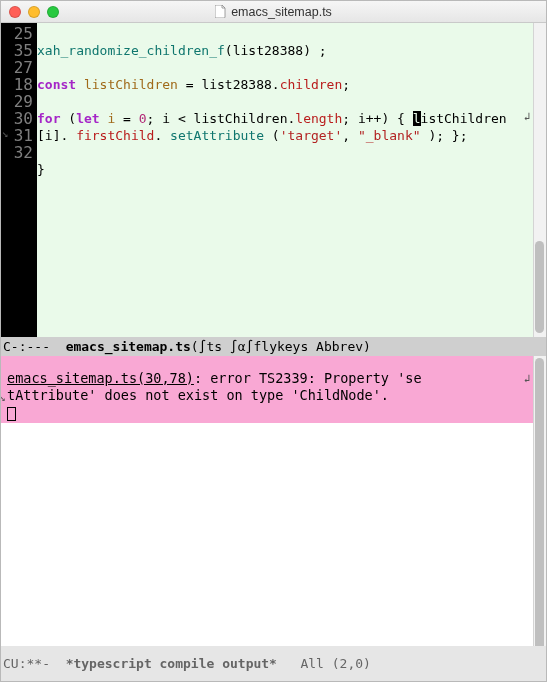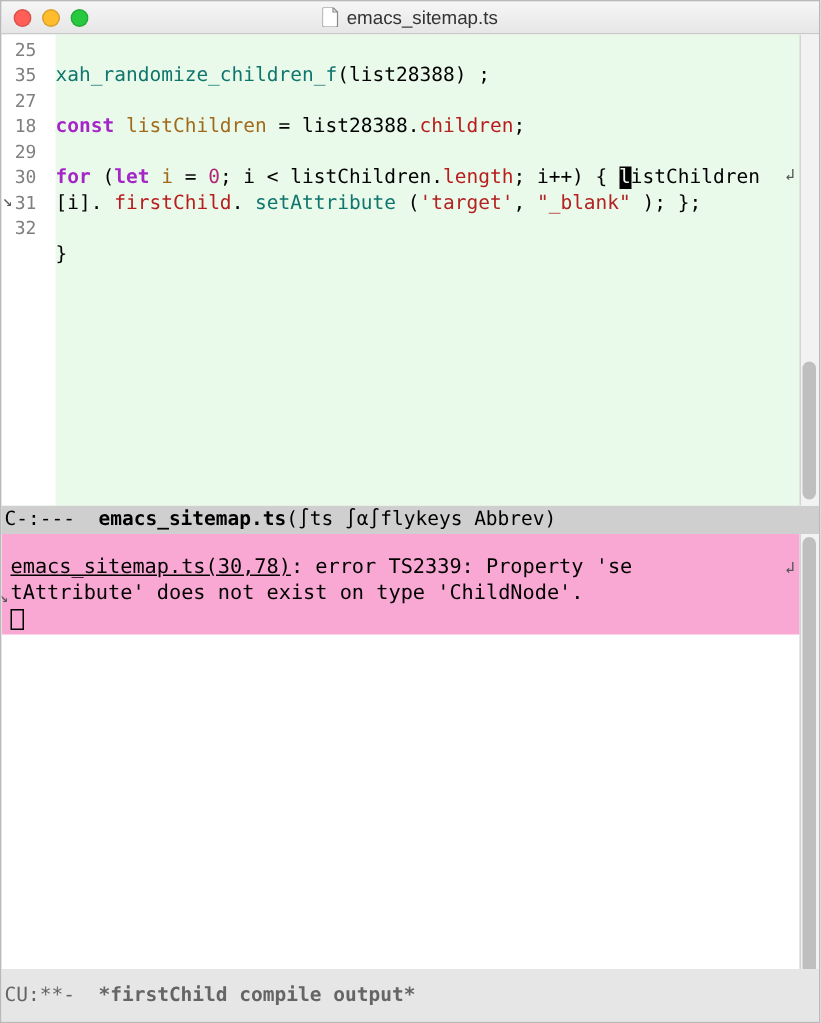--- a/index.html
+++ b/index.html
@@ -13,21 +13,21 @@
   .tl-max { background:#28c940; }
   .title-center { position:absolute; left:0; right:0; text-align:center; font-size:12.5px; color:#333; display:flex; align-items:center; justify-content:center; gap:5px; font-family:-apple-system,Helvetica,Arial,sans-serif; }
   .doc-icon { width:11px; height:13px; display:inline-block; }
 
   .frame { display:flex; flex-direction:column; height:calc(682px - 24px); }
 
   .pane { position:relative; overflow:hidden; }
   .pane-top { flex:0 0 314px; background:#eafaea; border-bottom:0; }
   .pane-bot { flex:1 1 auto; background:#fff; }
 
-  .gutter { position:absolute; left:0; top:0; bottom:0; width:36px; background:#ffffff; text-align:center; font-size:12px; color:#7f7f7f; padding-top:2px; line-height:17px; padding-right:4px; }
+  .gutter { position:absolute; left:0; top:0; bottom:0; width:36px; background:#000000; text-align:right; font-size:16px; color:#7f7f7f; padding-top:2px; line-height:17px; padding-right:4px; }
   .code { position:absolute; left:36px; right:14px; top:2px; font-size:13px; line-height:17px; color:#000; white-space:pre; }
   .code span.k { color:#a526c7; font-weight:bold; }
   .code span.fn { color:#0f766e; }
   .code span.p { color:#b91c1c; }
   .code span.m { color:#b22877; }
   .code span.s { color:#b22222; }
   .code span.var { color:#a06a1a; }
   .code span.cur { background:#000; color:#eafaea; }
   .wrapglyph { position:absolute; left:0; width:8px; text-align:center; font-size:11px; color:#555; }
 
@@ -91,15 +91,15 @@
     <div class="output">
       <div><span class="ul">emacs_sitemap.ts(30,78)</span><span class="err">: error TS2339: Property 'se</span><span class="wrap-r" style="right:16px">↲</span></div>
       <div style="position:relative"><span style="position:absolute;left:-8px;top:2px;font-size:11px;color:#555">↘</span><span>tAttribute' does not exist on type 'ChildNode'.</span></div>
       <div><span class="box"></span></div>
     </div>
     <div class="scrollbar">
       <div class="thumb" style="top:2px; height:298px"></div>
     </div>
   </div>
 
-  <div class="modeline-inactive"><span>CU:**-  </span><span class="bn">*firstChild compile output*</span></div>
+  <div class="modeline-inactive"><span>CU:**-  </span><span class="bn">*typescript compile output*</span><span>   All (2,0)      </span></div>
 
 </div>
 
 </body></html>

